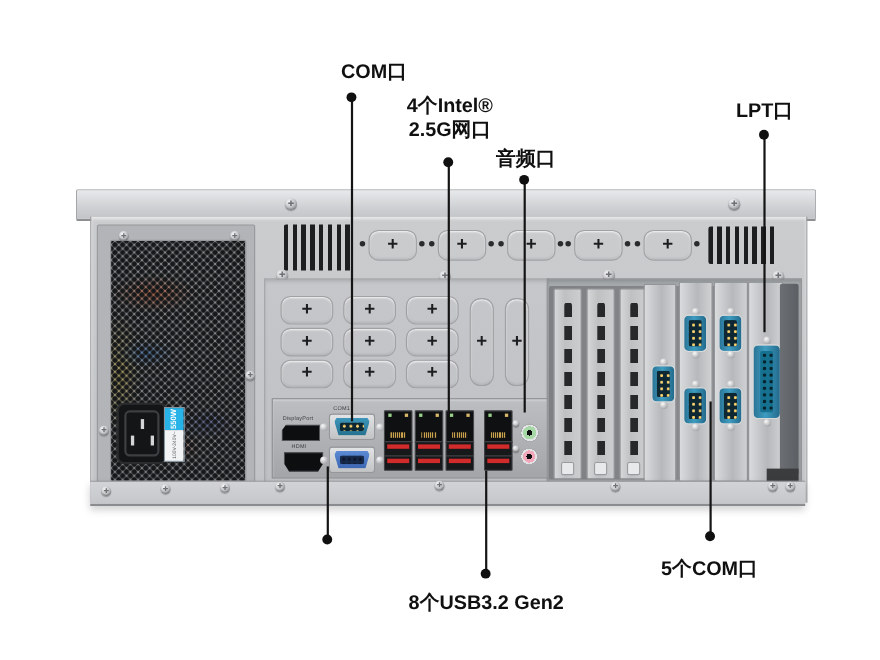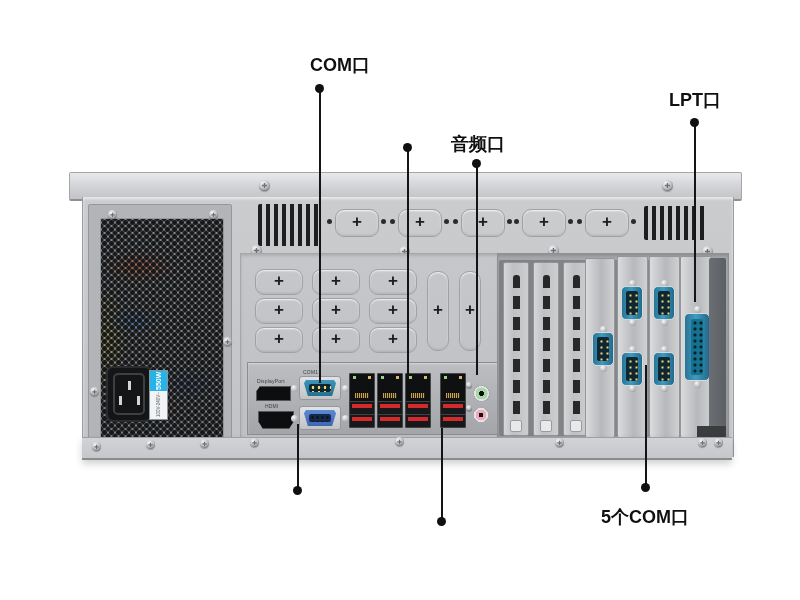--- a/index.html
+++ b/index.html
@@ -357,34 +357,39 @@
   <div class="screw s9" style="left:250px; top:438px;"></div>
   <div class="screw s9" style="left:395px; top:437px;"></div>
   <div class="screw s9" style="left:555px; top:438px;"></div>
   <div class="screw s9" style="left:698px; top:438px;"></div>
   <div class="screw s9" style="left:714px; top:438px;"></div>
 
   <div class="clabel" style="left:320px; top:55px;margin-left:20px;">COM口</div>
   <div class="cdot" style="left:315px; top:84px;"></div>
   <div class="cline" style="left:319px; top:92px; height:291px;"></div>
 
+  <div class="clabel" style="left:409px; top:86px;">
+    <div>4个Intel®</div>
+    <div>2.5G网口</div>
+  </div>
   <div class="cdot" style="left:403px; top:143px;"></div>
   <div class="cline" style="left:407px; top:151px; height:227px;"></div>
 
   <div class="clabel" style="left:478px; top:134px;">音频口</div>
   <div class="cdot" style="left:472px; top:159px;"></div>
   <div class="cline" style="left:476px; top:167px; height:208px;"></div>
 
   <div class="clabel" style="left:695px; top:90px;">LPT口</div>
   <div class="cdot" style="left:690px; top:118px;"></div>
   <div class="cline" style="left:694px; top:126px; height:176px;"></div>
 
   <div class="cline" style="left:297px; top:424px; height:63px;"></div>
   <div class="cdot" style="left:293px; top:486px;"></div>
 
   <div class="cline" style="left:441px; top:428px; height:90px;"></div>
   <div class="cdot" style="left:437px; top:517px;"></div>
+  <div class="clabel" style="left:442px; top:538px;">8个USB3.2 Gen2</div>
 
   <div class="cline" style="left:645px; top:365px; height:119px;"></div>
   <div class="cdot" style="left:641px; top:483px;"></div>
   <div class="clabel" style="left:645px; top:507px;">5个COM口</div>
 
 </div>
 
 </body></html>

